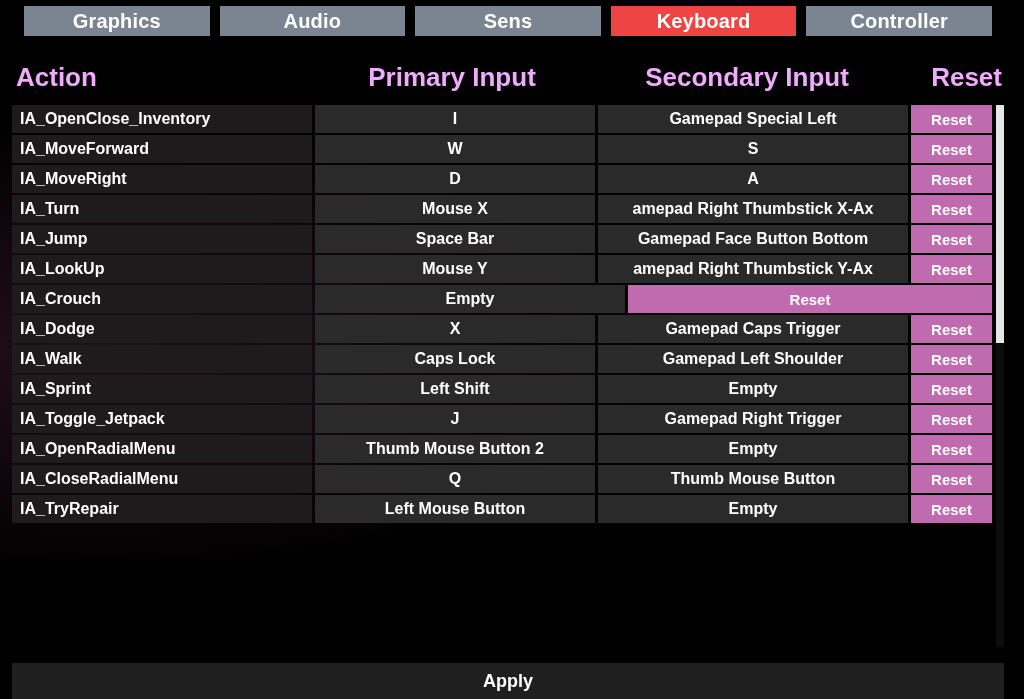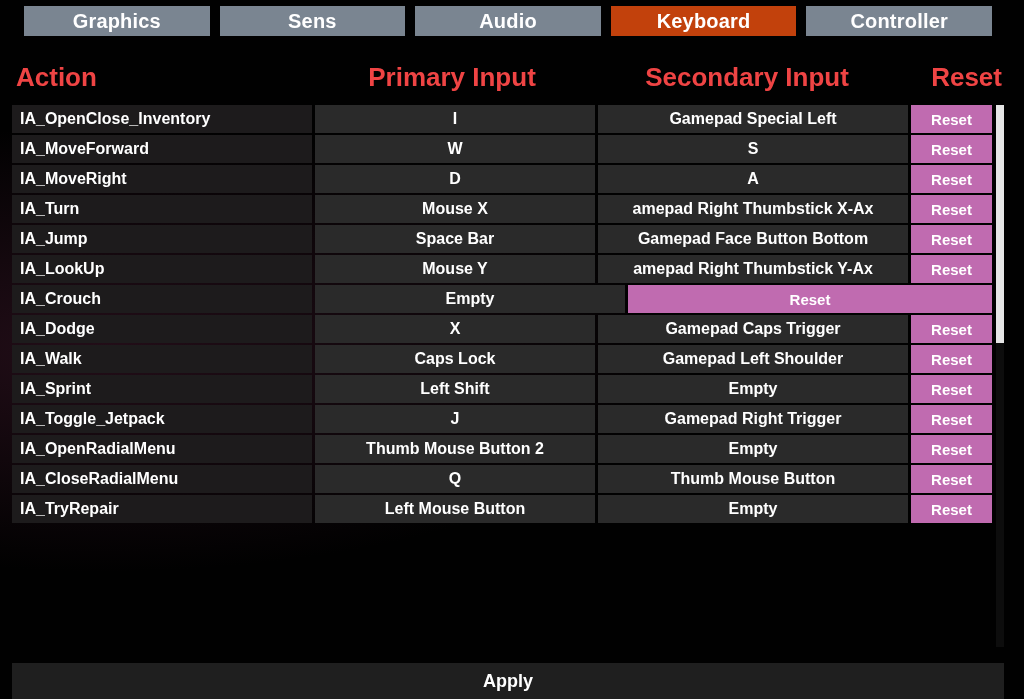--- a/index.html
+++ b/index.html
@@ -36,30 +36,30 @@
     display: flex;
     align-items: center;
     justify-content: center;
     font-weight: 700;
     font-size: 20px;
     letter-spacing: 0.2px;
     cursor: pointer;
     user-select: none;
   }
   .tab.active {
-    background: #c2410c;
+    background: #ef4444;
   }
 
   
   .headers {
     display: flex;
     align-items: flex-end;
     padding: 18px 0 12px 0;
     gap: 0;
-    color: #ef4444;
+    color: #f0abfc;
     font-weight: 700;
     font-size: 26px;
   }
   .h-action     { flex: 0 0 300px; padding-left: 4px; }
   .h-primary    { flex: 0 0 280px; text-align: center; }
   .h-secondary  { flex: 0 0 310px; text-align: center; }
   .h-reset      { flex: 1; text-align: right; padding-right: 2px; }
 
   
   .list-area {
@@ -155,22 +155,22 @@
   }
 </style>
 </head>
 <body>
 
 <div class="wrap">
 
   <div class="tabs">
 
   <div class="tab">Graphics</div>
+      <div class="tab">Audio</div>
       <div class="tab">Sens</div>
-      <div class="tab">Audio</div>
       <div class="tab active">Keyboard</div>
       <div class="tab">Controller</div>
     </div>
 
   <div class="headers">
     <div class="h-action">Action</div>
     <div class="h-primary">Primary Input</div>
     <div class="h-secondary">Secondary Input</div>
     <div class="h-reset">Reset</div>
   </div>

